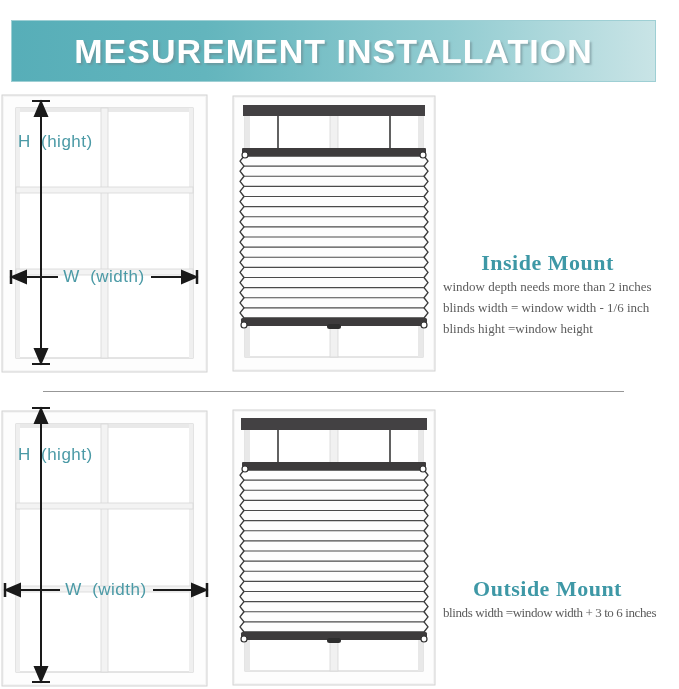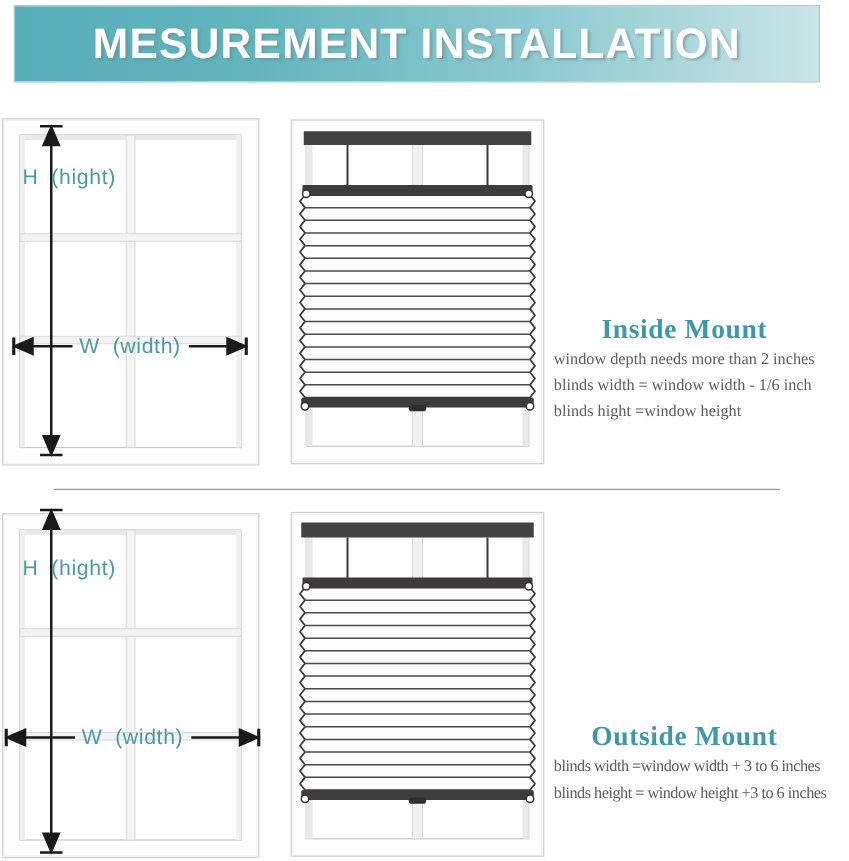--- a/index.html
+++ b/index.html
@@ -1,21 +1,21 @@
 <!DOCTYPE html>
 <html style="--banner-teal: #57aeb8; --banner-light: #c9e4e6; --title-teal: #3e98a6; --label-teal: #4b9aa6; --body-gray: #5c5c5c;"><head>
 <meta charset="utf-8">
 <style>
   html,body{margin:0;padding:0;background:#ffffff;}
   .canvas{
     position:relative;width:679px;height:689px;background:#ffffff;
     overflow:hidden;font-family:"Liberation Sans",sans-serif;
   }
   .banner{
-    position:absolute;left:11px;top:4px;width:645px;height:62px;
+    position:absolute;left:11px;top:20px;width:645px;height:62px;
     box-sizing:border-box;border:1px solid #9ecfd4;
     background:linear-gradient(90deg,var(--banner-teal) 0%,#63b5bd 30%,#92ccd1 68%,var(--banner-light) 100%);
     display:flex;align-items:center;justify-content:center;
   }
   .banner h1{
     margin:0;font-size:34px;font-weight:bold;color:#ffffff;
     letter-spacing:1px;text-shadow:2px 2px 2px rgba(110,135,140,.55);
     white-space:nowrap;
   }
   svg.diagram{position:absolute;overflow:visible;}
@@ -200,17 +200,16 @@
     <rect x="13" y="225" width="186" height="8" rx="1.5" fill="#3d3b3c"></rect>
     <rect x="99" y="231" width="14" height="5" rx="2.5" fill="#2e2e2e"></rect>
     <circle cx="16" cy="232" r="3" fill="#ffffff" stroke="#333333" stroke-width="1.2"></circle>
     <circle cx="196" cy="232" r="3" fill="#ffffff" stroke="#333333" stroke-width="1.2"></circle>
   </svg>
 
   <div class="mount-block outside">
     <div class="mount-title">Outside Mount</div>
     <div class="mount-lines">
       <div>blinds width =window width + 3 to 6 inches</div>
-      <div>blinds height = window height +3 to 6 inches</div>
     </div>
   </div>
 
 </div>
 
 </body></html>

